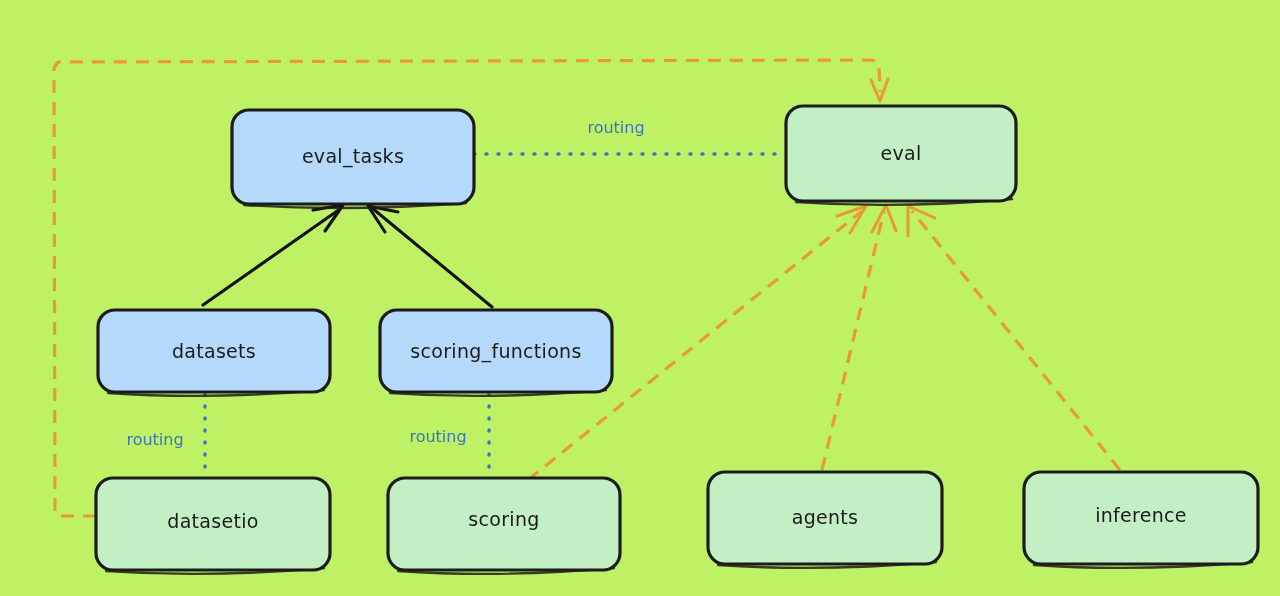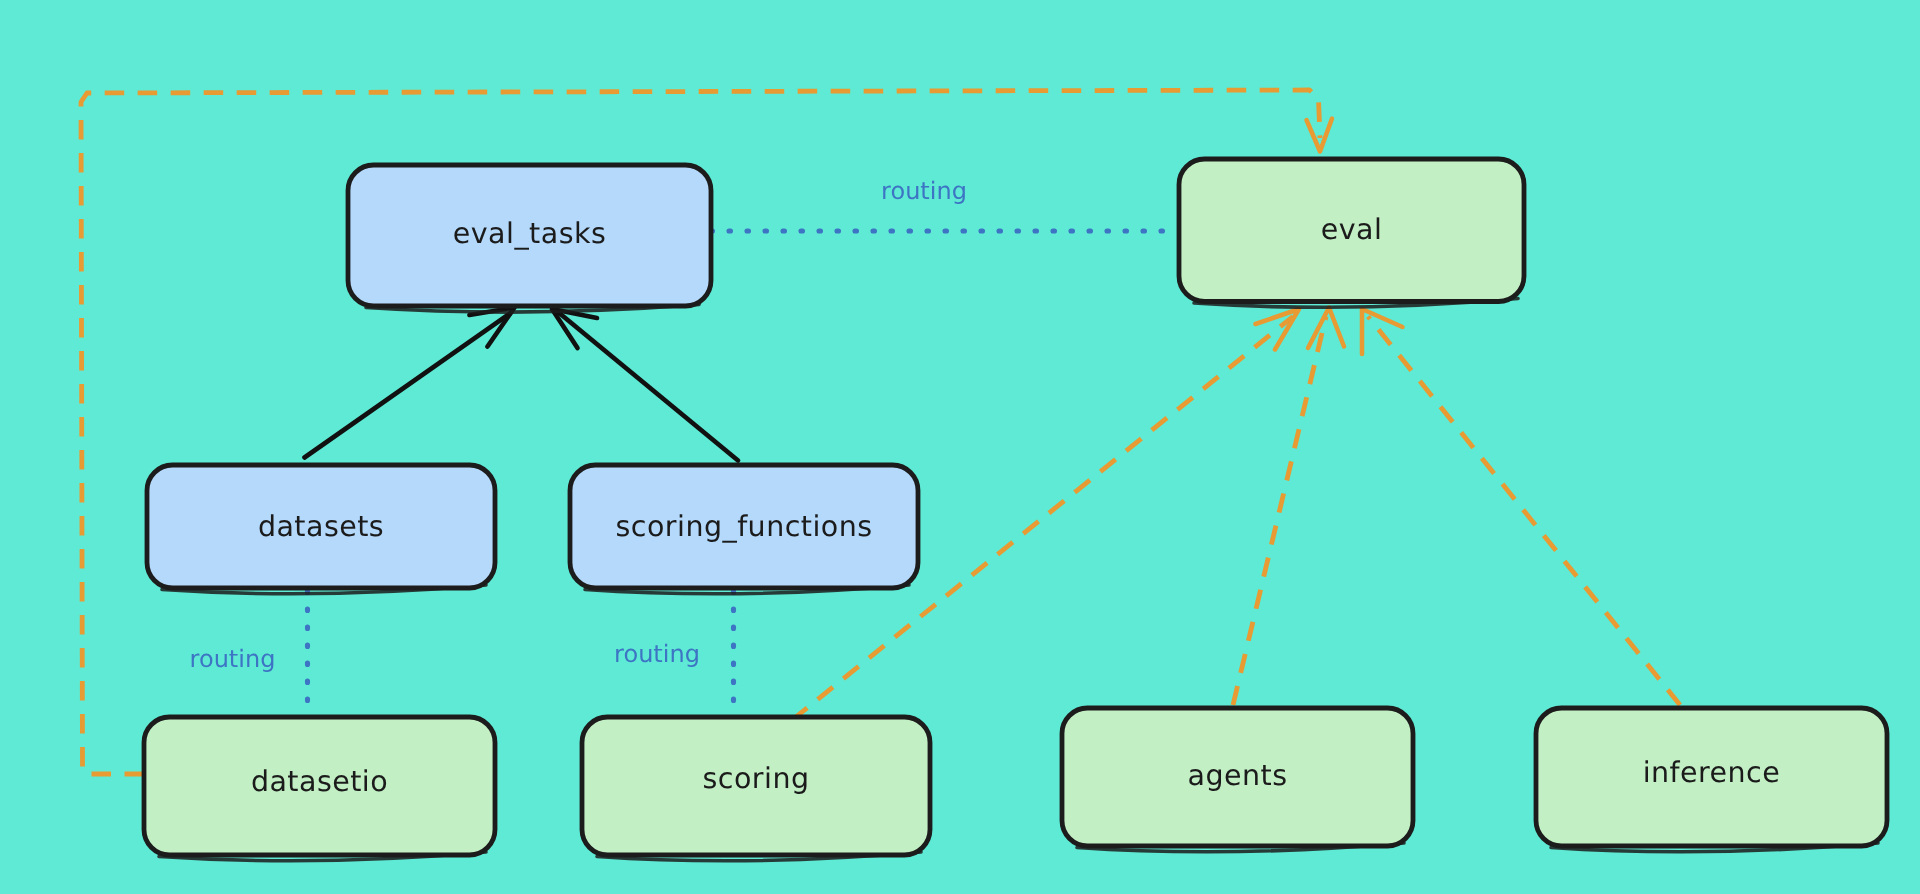--- a/index.html
+++ b/index.html
@@ -11,21 +11,21 @@
   body {
     width: 1280px;
     height: 596px;
     overflow: hidden;
     font-family: "DejaVu Sans", sans-serif;
   }
   #diagram-root {
     position: relative;
     width: 1280px;
     height: 596px;
-    background: #5eead4;
+    background: #bef264;
   }
   svg#diagram-svg {
     display: block;
     width: 1280px;
     height: 596px;
   }
   .node-shape {
     stroke: #1c1c1c;
     stroke-width: 3.2;
     stroke-linejoin: round;

